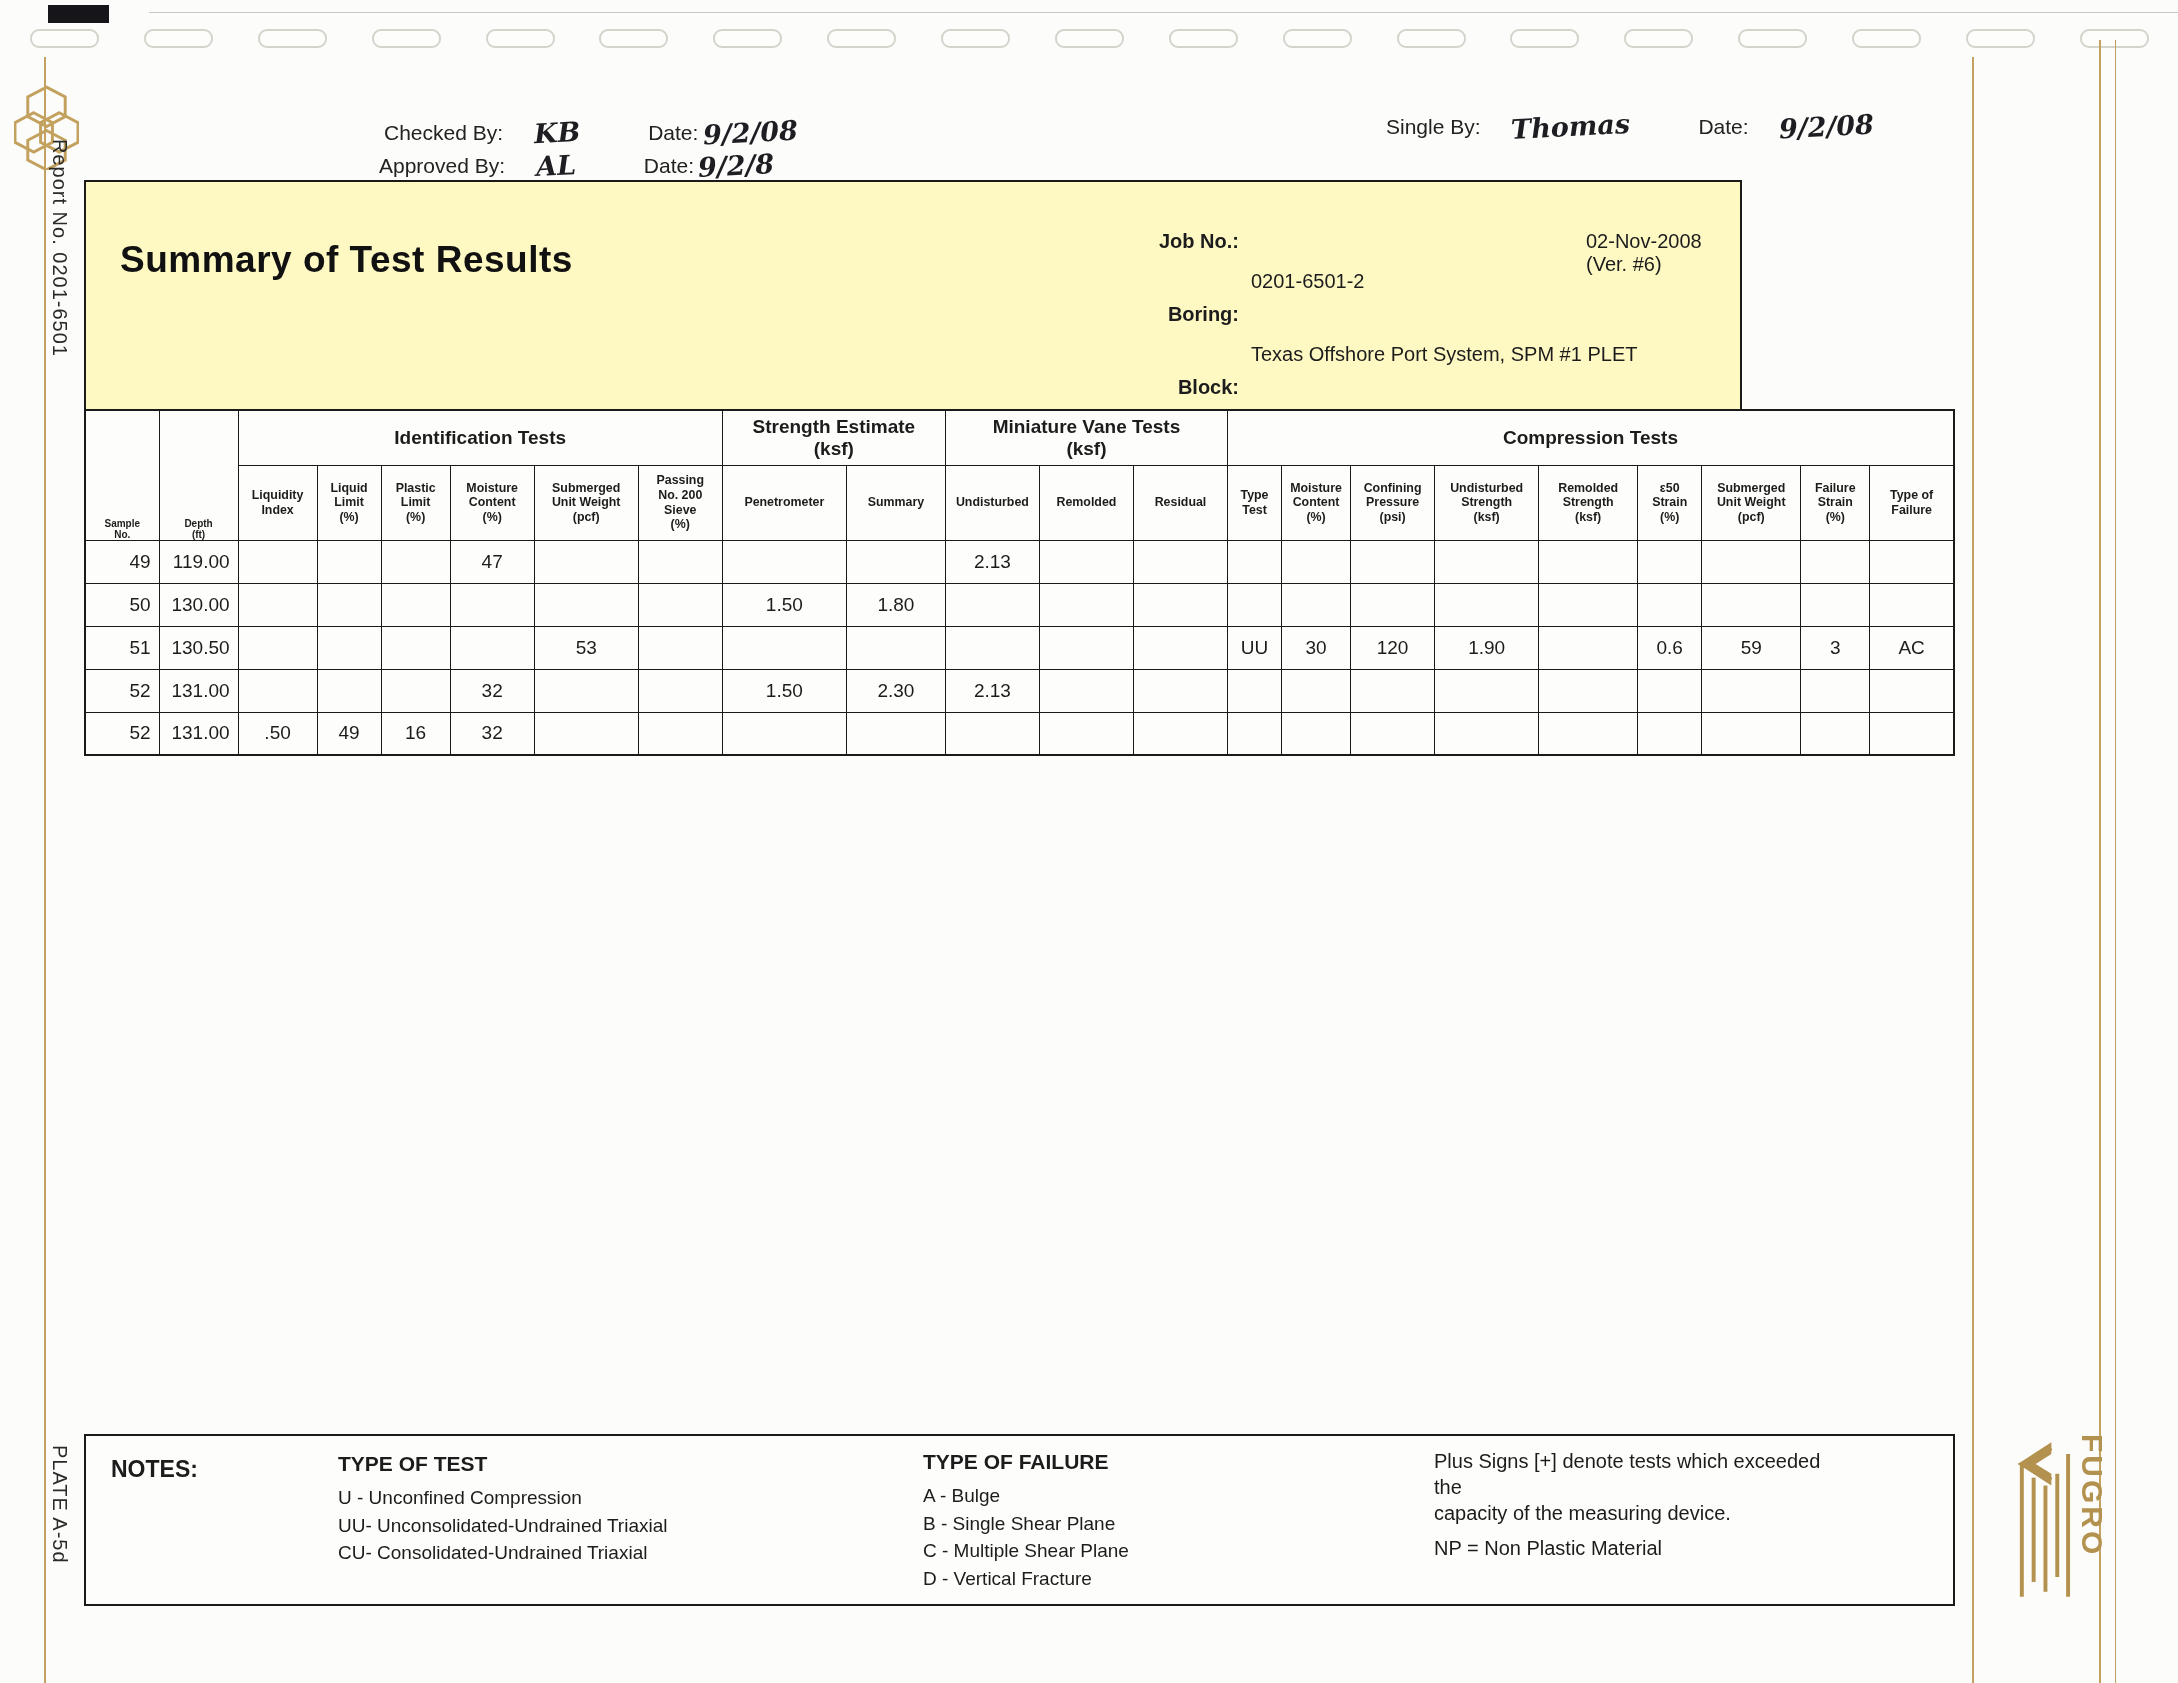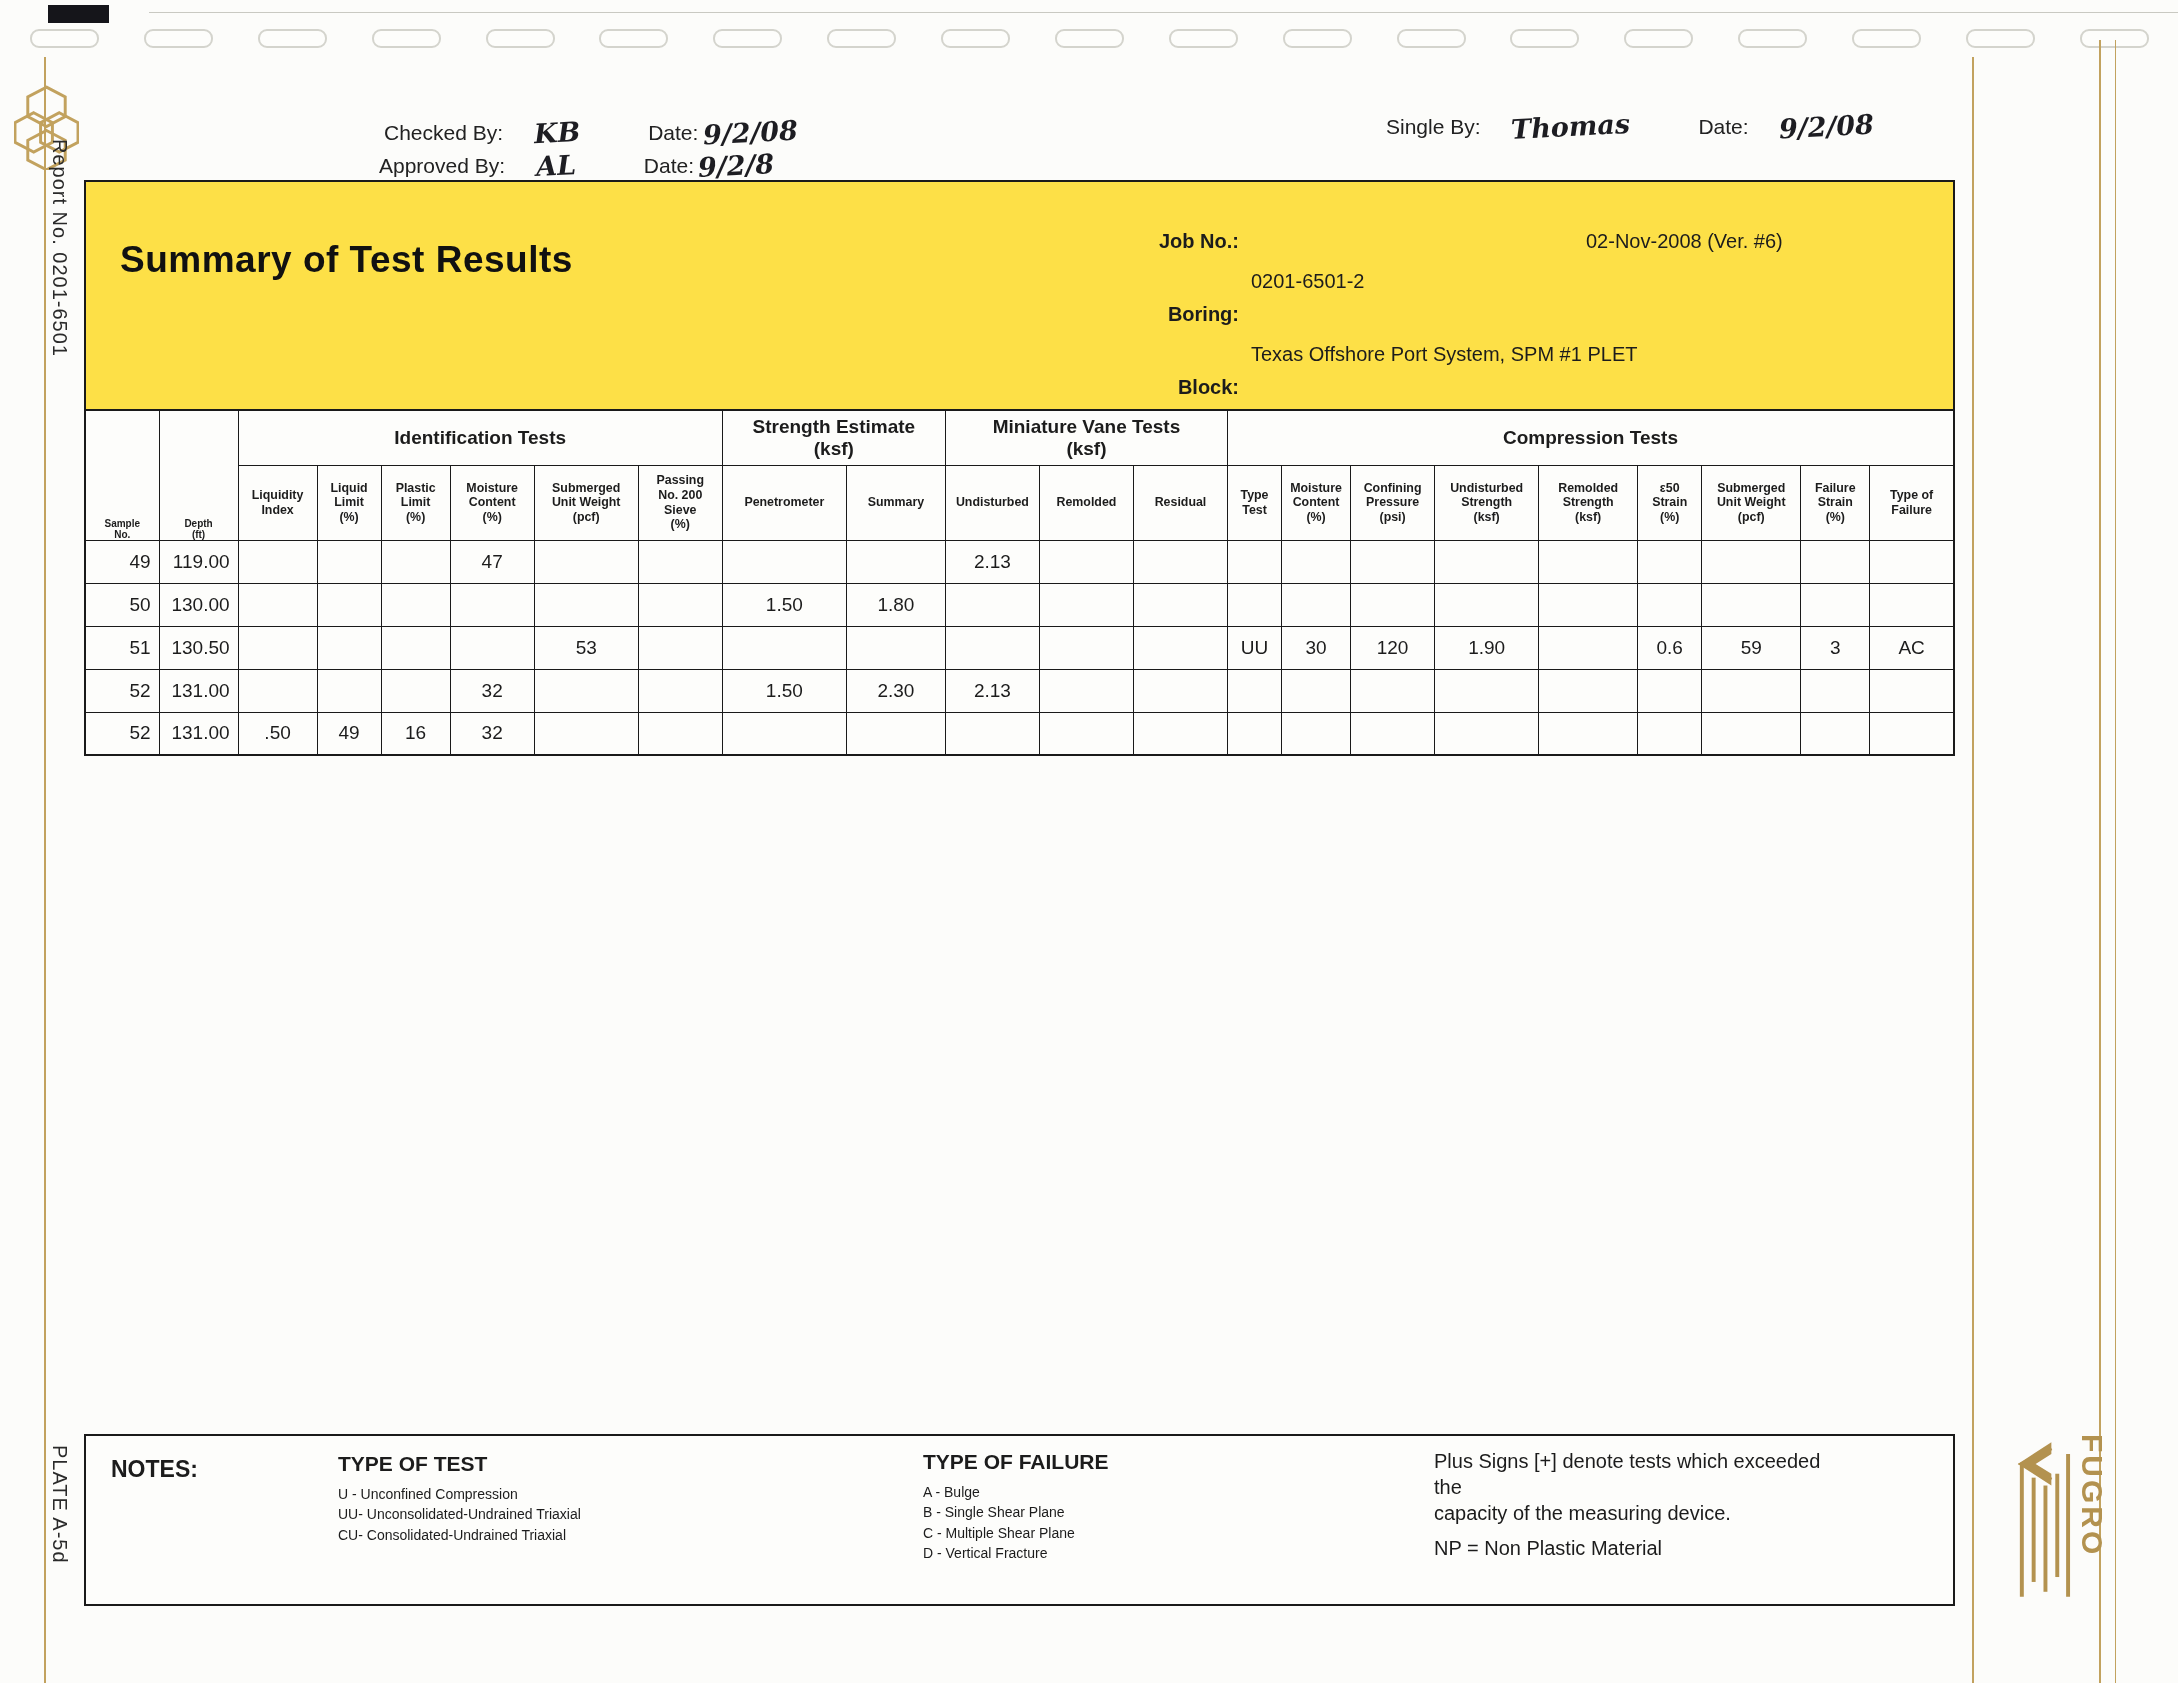--- a/index.html
+++ b/index.html
@@ -46,22 +46,22 @@
     font-size:27px; color:#1d1d22; display:inline-block; transform:rotate(-3deg);
     font-weight:bold;
   }
   .signrow { position:absolute; white-space:nowrap; }
   .signrow span { vertical-align:middle; }
   .gap-sm { display:inline-block; width:22px; }
   .gap-lg { display:inline-block; width:59px; }
 
   
   .title-box {
-    position:absolute; left:84px; top:180px; width:1871px; height:229px;
-    border:2px solid #1a1a1a; border-bottom:none; box-sizing:border-box; background:#fde047;
+    position:absolute; left:84px; top:180px; width:1658px; height:229px;
+    border:2px solid #1a1a1a; border-bottom:none; box-sizing:border-box; background:#fef9c3;
   }
   .doc-title {
     position:absolute; left:34px; top:57px;
     font-size:37px; font-weight:bold; letter-spacing:0.5px; color:#111;
   }
   .job-block { position:absolute; left:1044px; top:48px; width:822px; }
   .job-row { display:flex; margin-bottom:10px; }
   .job-label { width:109px; text-align:right; font-weight:bold; font-size:20px; padding-right:12px; flex:none; }
   .job-value { font-size:20px;margin-top:40px; }
   .revision { position:absolute; left:1500px; top:48px; font-size:20px; }
@@ -87,21 +87,21 @@
   .tbl tbody td:nth-child(1),
   .tbl tbody td:nth-child(2) { text-align:right; padding-right:8px; }
 
   
   .notes-box {
     position:absolute; left:84px; top:1434px; width:1871px; height:172px;
     border:2px solid #1a1a1a; box-sizing:border-box; background:#fdfdfb;
   }
   .notes-heading { position:absolute; left:25px; top:20px; font-size:23px; font-weight:bold; }
   .note-col-heading { font-size:21px; font-weight:bold; margin-bottom:8px; }
-  .note-list { font-size:14px; line-height:1.45; }
+  .note-list { font-size:19px; line-height:1.45; }
   .tot-block { position:absolute; left:252px; top:16px; }
   .tof-block { position:absolute; left:837px; top:14px; }
   .plus-note { position:absolute; left:1348px; top:12px; width:396px; font-size:20px; line-height:1.3; white-space:pre-line; }
   .np-note   { position:absolute; left:1348px; top:101px; font-size:20px; }
 
   
   .fugro-logo { position:absolute; left:2012px; top:1434px; width:103px; height:173px; display:flex; }
   .fugro-text {
     writing-mode:vertical-rl; font-size:30px; font-weight:bold; color:#b3924f;
     letter-spacing:3px; margin-left:2px;

